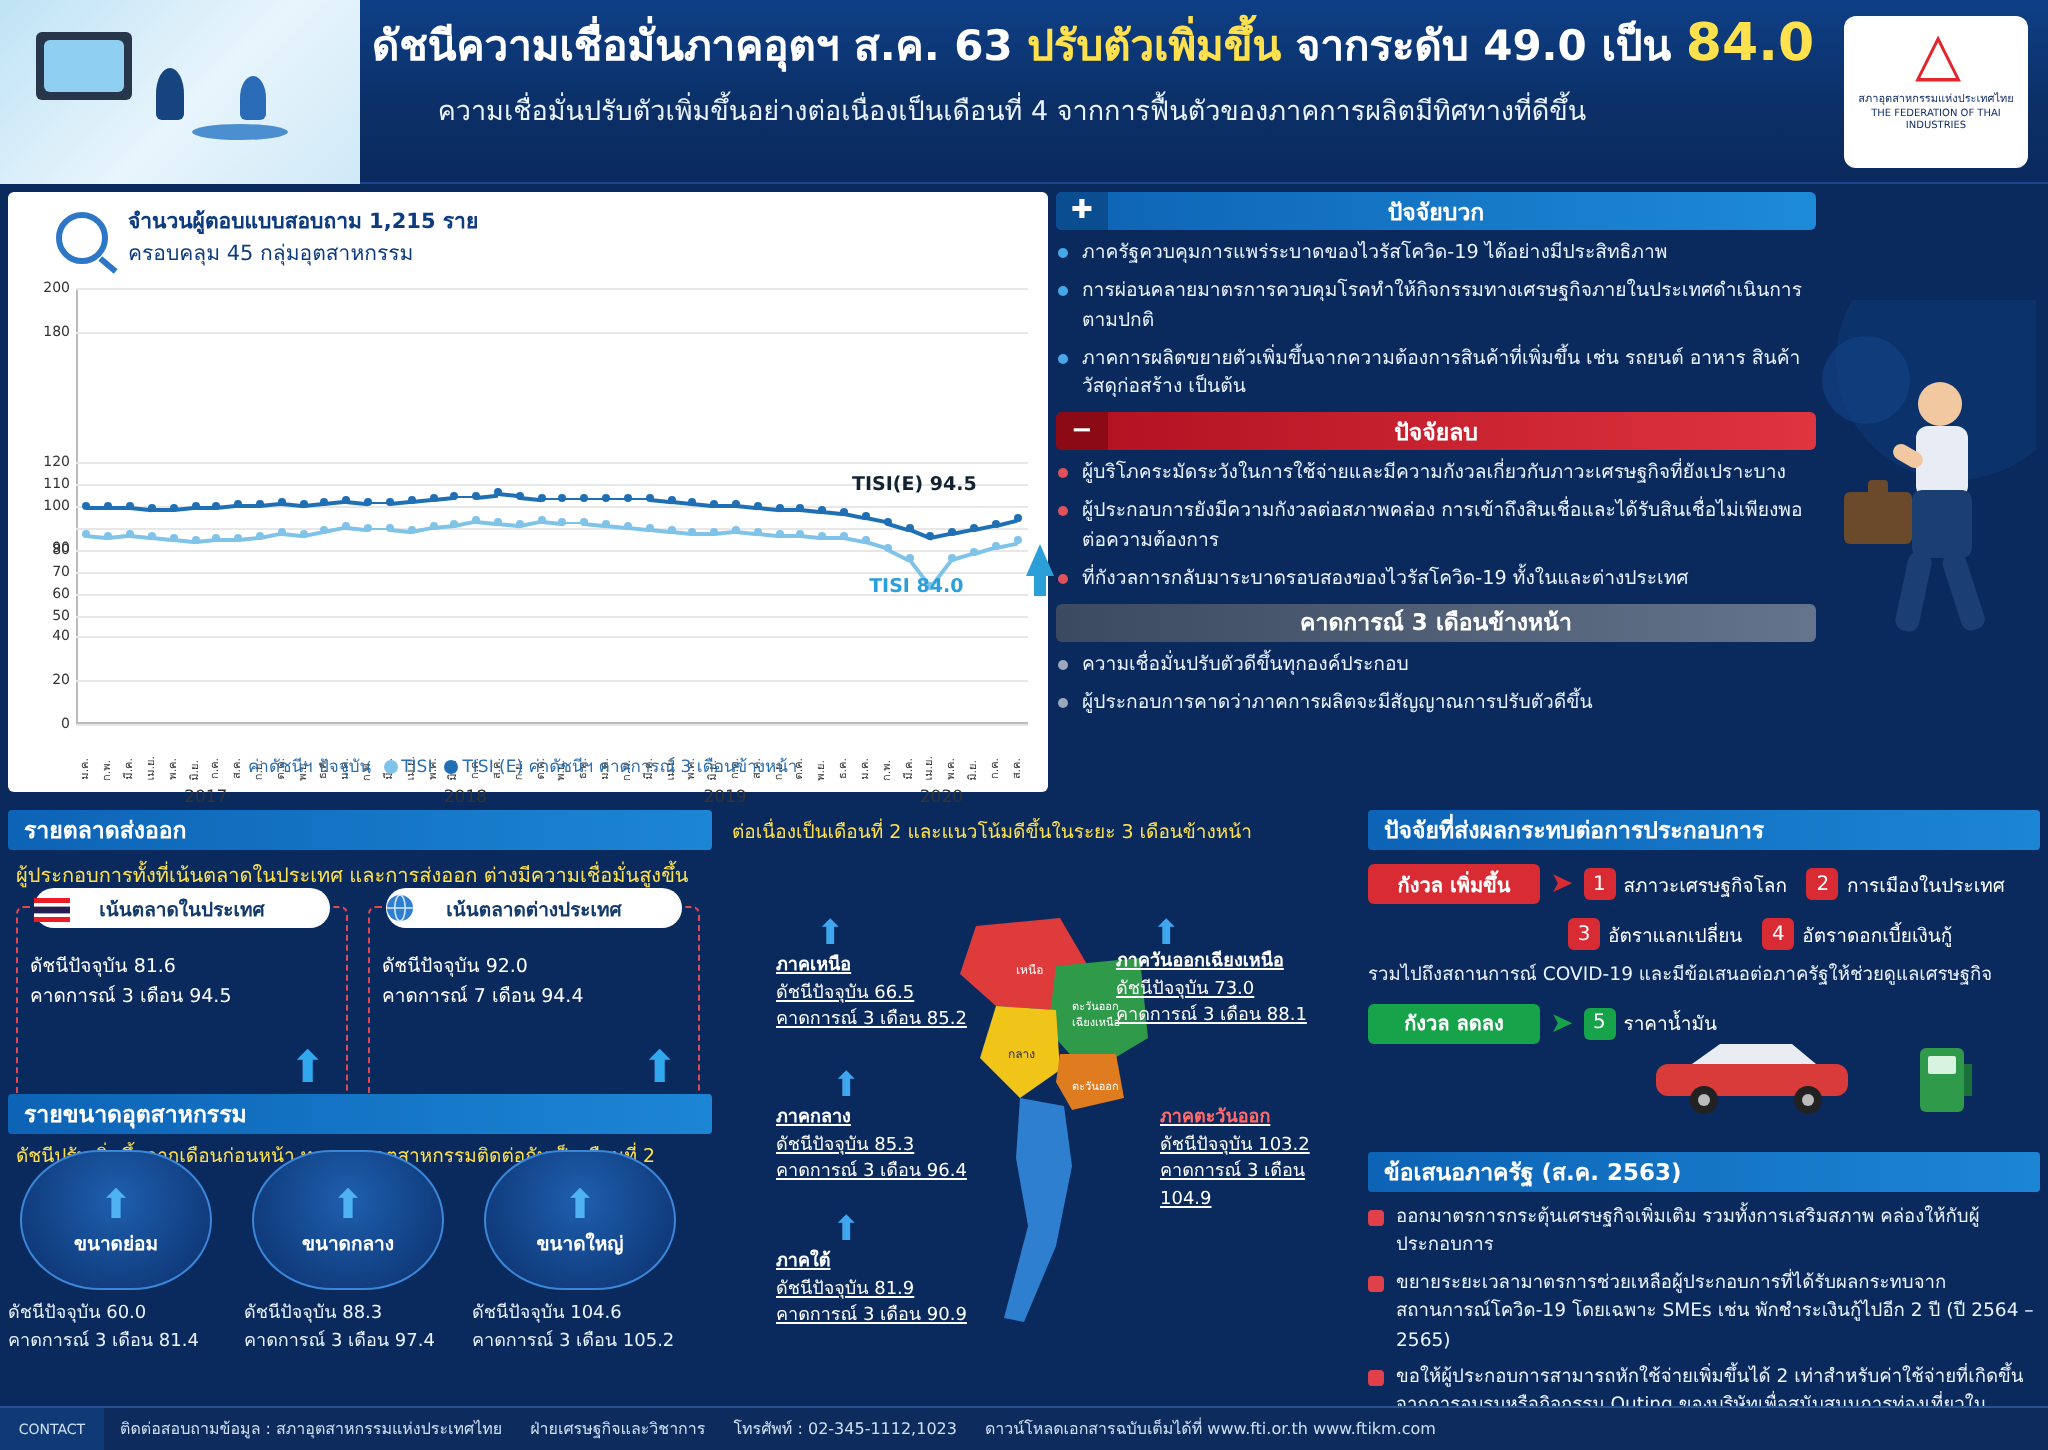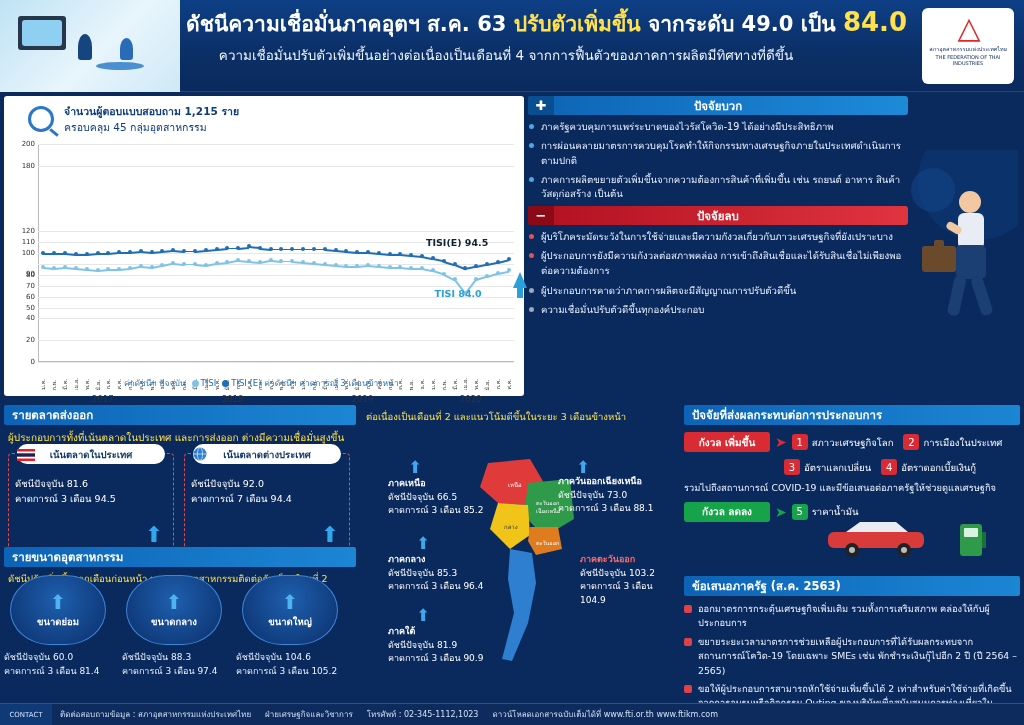--- a/index.html
+++ b/index.html
@@ -100,21 +100,21 @@
   #size { position:absolute; left:4px; top:547px; width:352px; }
   #size-sub { font-size:9.5px; color:#ffe14d; margin:5px 0 4px 4px; line-height:1.4;}
   .circ { position:absolute; top:28px; width:96px; height:70px; border-radius:50%/60%; background:radial-gradient(circle at 50% 35%, #1e5fae, #0b2f6b); border:1px solid #3b86d8; display:flex; align-items:center; justify-content:center; flex-direction:column;}
   .circ .up { font-size:20px; color:#4fb3f2; line-height:1; }
   .circ .nm { font-size:9.5px; font-weight:bold; margin-top:2px;}
   .circ-note { position:absolute; top:104px; font-size:9px; line-height:1.5; color:#eaf2ff;}
   #region { position:absolute; left:362px; top:405px; width:316px; }
   #region-head { background:linear-gradient(90deg,#0d63b6,#1c86d4); }
   #region-sub { font-size:9.5px; color:#ffe14d; margin:5px 0 0 4px; line-height:1.45;}
   #thai-map { position:absolute; left:96px; top:48px; width:120px; height:215px; }
-  .reg-lab { position:absolute; font-size:9px; line-height:1.5; color:#ffffff; }
+  .reg-lab { position:absolute; font-size:9px; line-height:1.5; color:#ffffff;text-decoration:underline; }
   .reg-lab .nm { font-weight:bold; }
   .reg-arrow { position:absolute; color:#3fa7ee; font-size:17px; }
   #gov { position:absolute; left:684px; top:405px; width:336px; }
   #gov-head { background:linear-gradient(90deg,#0d63b6,#1c86d4); }
   .worry-row { display:flex; align-items:center; margin-top:7px; }
   .worry-tag { width:86px; height:20px; border-radius:3px; display:flex; align-items:center; justify-content:center; font-size:10px; font-weight:bold;}
   .worry-up { background:#d92b34; color:#fff; }
   .worry-down { background:#17a34a; color:#fff; }
   .arrw { margin:0 5px; font-size:14px; }
   .num-badge { width:16px;height:16px;border-radius:3px; background:#d92b34; color:#fff; font-size:10px; display:flex;align-items:center;justify-content:center; margin-right:4px; flex:0 0 auto;}
@@ -431,24 +431,28 @@
     <li>การผ่อนคลายมาตรการควบคุมโรคทำให้กิจกรรมทางเศรษฐกิจภายในประเทศดำเนินการตามปกติ</li>
     <li>ภาคการผลิตขยายตัวเพิ่มขึ้นจากความต้องการสินค้าที่เพิ่มขึ้น เช่น รถยนต์ อาหาร สินค้าวัสดุก่อสร้าง เป็นต้น</li>
   </ul>
   <div class="f-head" id="neg-head">
     <div class="badge">−</div>
     <span>ปัจจัยลบ</span>
   </div>
   <ul class="f-list neg">
     <li>ผู้บริโภคระมัดระวังในการใช้จ่ายและมีความกังวลเกี่ยวกับภาวะเศรษฐกิจที่ยังเปราะบาง</li>
     <li>ผู้ประกอบการยังมีความกังวลต่อสภาพคล่อง การเข้าถึงสินเชื่อและได้รับสินเชื่อไม่เพียงพอต่อความต้องการ</li>
+    <li>ที่กังวลการกลับมาระบาดรอบสองของไวรัสโควิด-19 ทั้งในและต่างประเทศ</li>
   </ul>
+  <div class="f-head" id="fore-head">
+    <span>คาดการณ์ 3 เดือนข้างหน้า</span>
+  </div>
   <ul class="f-list fore">
+    <li>ความเชื่อมั่นปรับตัวดีขึ้นทุกองค์ประกอบ</li>
     <li>ผู้ประกอบการคาดว่าภาคการผลิตจะมีสัญญาณการปรับตัวดีขึ้น</li>
-    <li>ความเชื่อมั่นปรับตัวดีขึ้นทุกองค์ประกอบ</li>
   </ul>
 </div>
 
 <div id="runner">
   <svg viewBox="0 0 110 200" width="110" height="200">
     <circle cx="70" cy="30" r="60" fill="#0e3c7d" opacity="0.45"></circle>
     <circle cx="25" cy="40" r="22" fill="#14478e" opacity="0.5"></circle>
     <circle cx="62" cy="52" r="11" fill="#f2c8a0"></circle>
     <rect x="50" y="63" width="26" height="36" rx="6" fill="#e8edf5"></rect>
     <rect x="48" y="95" width="30" height="34" rx="5" fill="#1b3e73"></rect>

